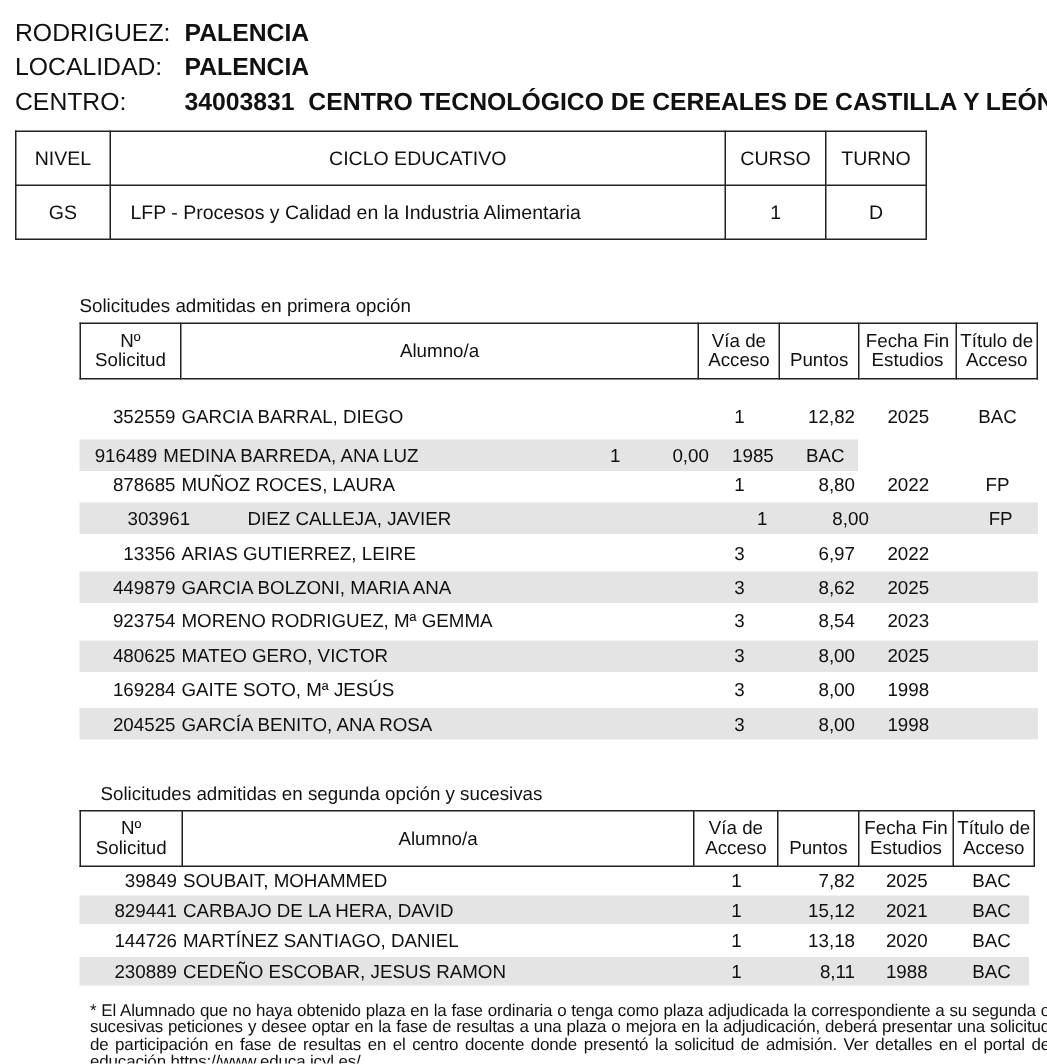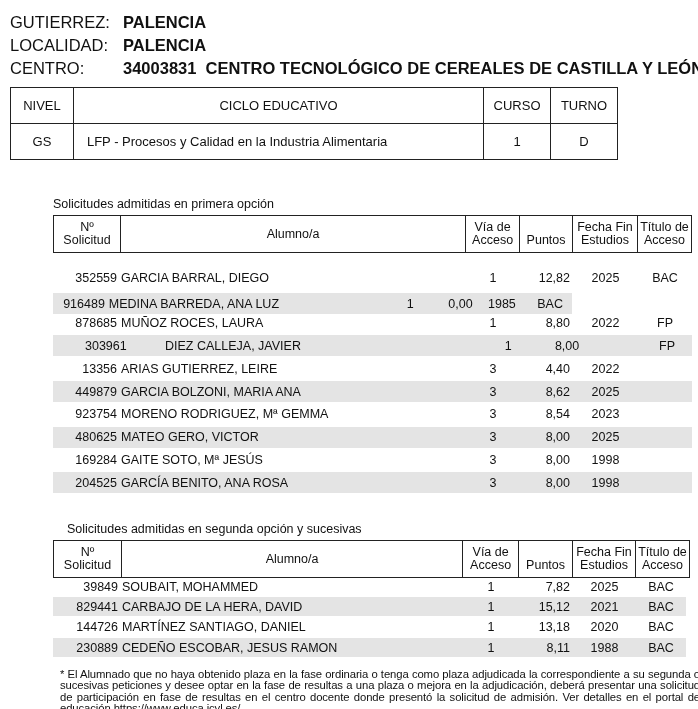--- a/index.html
+++ b/index.html
@@ -33,21 +33,21 @@
   .c-pts { text-align: right; padding-right: 3px; }
   .c-fec { text-align: center; }
   .c-tit { text-align: center; }
 
   .footnote { position: absolute; left: 60px; top: 669px; width: 640px; font-size: 11.3px; line-height: 11.4px; text-align: justify; letter-spacing: -0.1px; }
 </style>
 </head>
 <body>
 
 <div class="hdr-line" id="hdr-prov">
-  <span class="lbl">GUTIERREZ:</span><span class="val">PALENCIA</span>
+  <span class="lbl">RODRIGUEZ:</span><span class="val">PALENCIA</span>
 </div>
 <div class="hdr-line" id="hdr-loc">
   <span class="lbl">LOCALIDAD:</span><span class="val">PALENCIA</span>
 </div>
 <div class="hdr-line" id="hdr-cen">
   <span class="lbl">CENTRO:</span><span class="val" style="white-space:pre">34003831  CENTRO TECNOLÓGICO DE CEREALES DE CASTILLA Y LEÓN</span>
 </div>
 
 <table class="ciclo-table">
   <tbody>
@@ -111,21 +111,21 @@
       <span class="c-name" style="width: 345px; margin-left: 44px;">DIEZ CALLEJA, JAVIER</span>
       <span class="c-via" style="width: 54px;">1</span>
       <span class="c-pts" style="width: 53px;">8,00</span>
       <span class="c-fec" style="width: 65px;"></span>
       <span class="c-tit" style="width: 54px;">FP</span>
     </div>
     <div class="row" style="top: 91.2px; height: 21px; width: 639px;">
       <span class="c-num" style="width: 68px;">13356</span>
       <span class="c-name" style="width: 345px;">ARIAS GUTIERREZ, LEIRE</span>
       <span class="c-via" style="width: 54px;">3</span>
-      <span class="c-pts" style="width: 53px;">4,40</span>
+      <span class="c-pts" style="width: 53px;">6,97</span>
       <span class="c-fec" style="width: 65px;">2022</span>
       <span class="c-tit" style="width: 54px;"></span>
     </div>
     <div class="row alt" style="top: 114px; height: 21px; width: 639px;">
       <span class="c-num" style="width: 68px;">449879</span>
       <span class="c-name" style="width: 345px;">GARCIA BOLZONI, MARIA ANA</span>
       <span class="c-via" style="width: 54px;">3</span>
       <span class="c-pts" style="width: 53px;">8,62</span>
       <span class="c-fec" style="width: 65px;">2025</span>
       <span class="c-tit" style="width: 54px;"></span>

